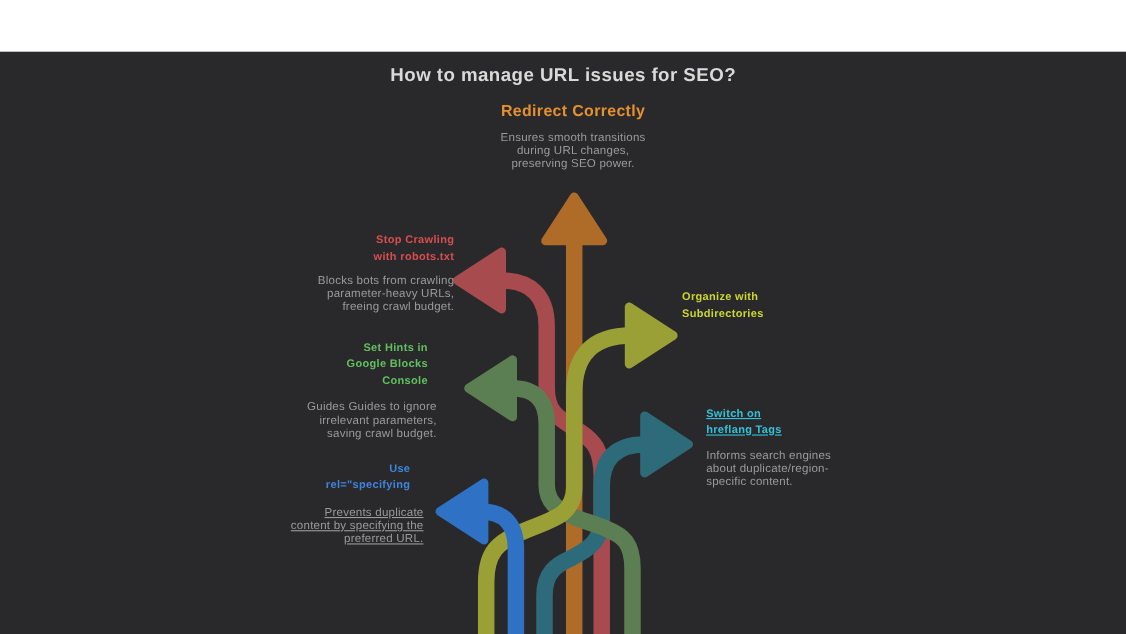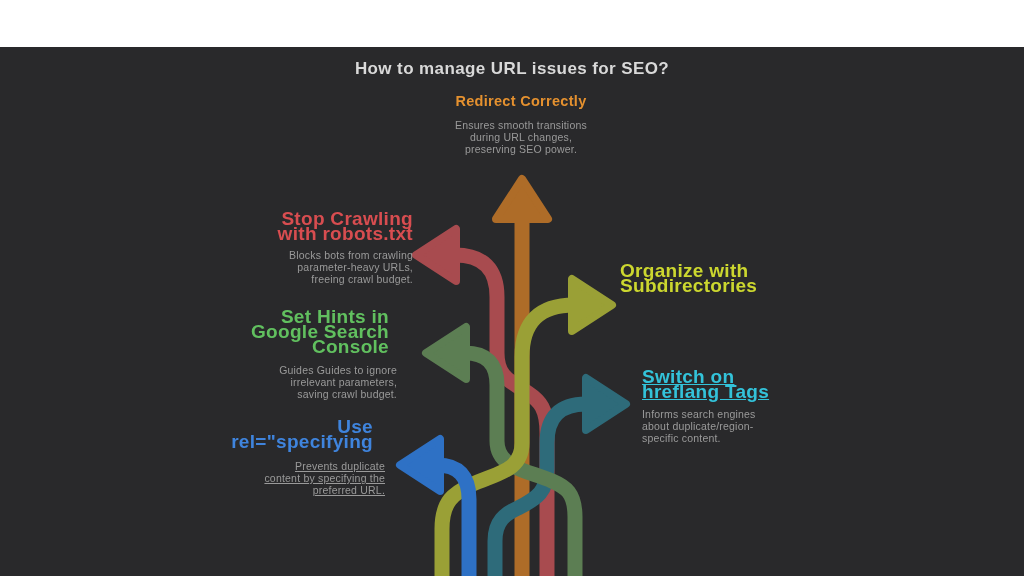--- a/index.html
+++ b/index.html
@@ -9,21 +9,21 @@
     background:#29292b;
     margin-top:47px;
   }
   #arrows{position:absolute;left:0;top:0;}
   .txt{position:absolute;white-space:pre-line;}
   .title{
     left:0;right:0;top:12px;text-align:center;
     font-size:17px;font-weight:600;letter-spacing:.4px;
   }
   .heading{
-    font-size:19px;font-weight:700;line-height:15px;letter-spacing:.3px;
+    font-size:10px;font-weight:700;line-height:15px;letter-spacing:.3px;
   }
   .desc{
     font-size:10.5px;font-weight:400;line-height:12px;letter-spacing:.2px;
   }
   .center{text-align:center;}
   .r{text-align:right;}
   .l{text-align:left;}
   .bottombar{position:absolute;left:0;bottom:0;width:1024px;height:6px;background:#161618;}
 </style>
 </head>
@@ -66,21 +66,21 @@
   <div class="txt heading r" style="right: 611px; top: 164px; color: rgb(216, 77, 80);">Stop Crawling
 with robots.txt</div>
   <div class="txt heading l" style="left: 620px; top: 216px; color: rgb(204, 215, 47);">Organize with
 Subdirectories</div>
 
   <div class="txt desc r" style="right: 611px; top: 202px; color: rgb(154, 154, 154);">Blocks bots from crawling
 parameter-heavy URLs,
 freeing crawl budget.</div>
 
   <div class="txt heading r" style="right: 635px; top: 262px; color: rgb(97, 192, 95);">Set Hints in
-Google Search
+Google Blocks
 Console</div>
   <div class="txt desc r" style="right: 627px; top: 317px; color: rgb(154, 154, 154);">Guides Guides to ignore
 irrelevant parameters,
 saving crawl budget.</div>
 
   <div class="txt heading l" style="left: 642px; top: 322px; color: rgb(51, 195, 218); text-decoration: underline;">Switch on
 hreflang Tags</div>
   <div class="txt desc l" style="left: 642px; top: 361px; color: rgb(154, 154, 154);">Informs search engines
 about duplicate/region-
 specific content.</div>

